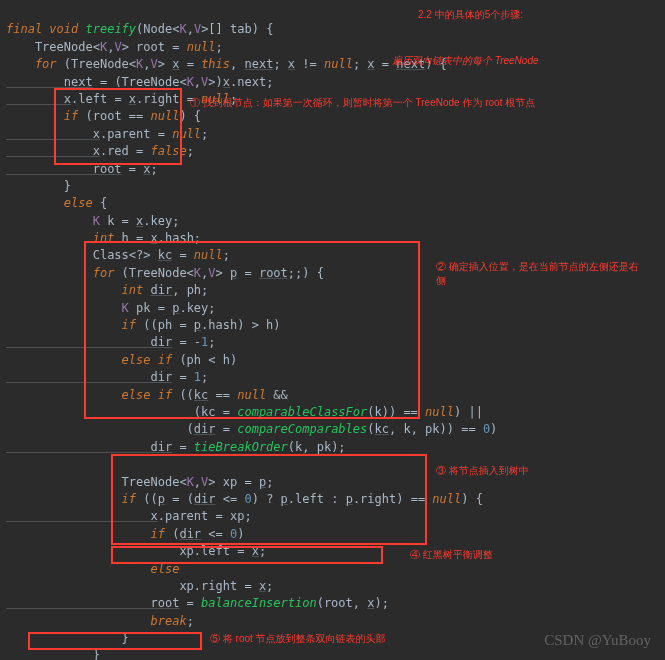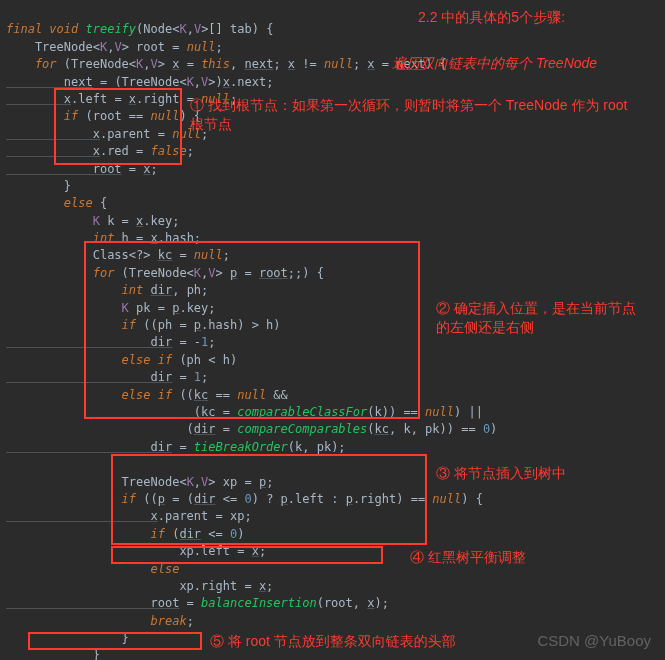--- a/index.html
+++ b/index.html
@@ -21,33 +21,33 @@
   }
   .kw { color: #cc7832; font-style: italic; }
   .func { color: #22c55e; font-style: italic; }
   .const { color: #9876aa; }
   .num { color: #6897bb; }
   .ul { text-decoration: underline; text-decoration-color: #4e5254; }
   .annotation {
     position: absolute;
     color: #ff3b30;
     font-family: "Microsoft YaHei", sans-serif;
-    font-size: 14px;
+    font-size: 10px;
     line-height: 1.35;
   }
   .box {
     position: absolute;
     border: 2px solid #ff3b30;
     pointer-events: none;
   }
   .watermark {
     position: absolute;
     right: 14px;
     bottom: 8px;
-    font-family: Liberation Sans, sans-serif;
+    font-family: Liberation Serif, serif;
     font-size: 15px;
     color: rgba(200,200,200,0.35);
   }
 </style>
 </head>
 <body>
 
 <div class="code">
 <span class="kw">final void </span><span class="func">treeify</span><span>(Node&lt;</span><span class="const">K</span><span>,</span><span class="const">V</span><span>&gt;[] tab) {</span>
 <span>    TreeNode&lt;</span><span class="const">K</span><span>,</span><span class="const">V</span><span>&gt; root = </span><span class="kw">null</span><span>;</span>
@@ -94,18 +94,18 @@
 
 <div class="box" style="left:54px; top:88px; width:128px; height:77px;"></div>
 <div class="box" style="left:84px; top:241px; width:336px; height:178px;"></div>
 <div class="box" style="left:111px; top:454px; width:316px; height:91px;"></div>
 <div class="box" style="left:111px; top:546px; width:272px; height:18px;"></div>
 <div class="box" style="left:28px; top:632px; width:174px; height:18px;"></div>
 
 <div class="annotation" style="left:418px; top:8px;">2.2 中的具体的5个步骤:</div>
 <div class="annotation" style="left:392px; top:54px;font-style:italic;">遍历双向链表中的每个 TreeNode</div>
 <div class="annotation" style="left:190px; top:96px; width:440px;">① 找到根节点：如果第一次循环，则暂时将第一个 TreeNode 作为 root 根节点</div>
-<div class="annotation" style="left:436px; top:260px; width:210px;margin-top:39px;">② 确定插入位置，是在当前节点的左侧还是右侧</div>
+<div class="annotation" style="left:436px; top:260px; width:210px;">② 确定插入位置，是在当前节点的左侧还是右侧</div>
 <div class="annotation" style="left:436px; top:464px;">③ 将节点插入到树中</div>
 <div class="annotation" style="left:396px; top:548px;margin-left:14px;">④ 红黑树平衡调整</div>
 <div class="annotation" style="left:210px; top:632px;">⑤ 将 root 节点放到整条双向链表的头部</div>
 
 <div class="watermark">CSDN @YuBooy</div>
 
 </body></html>

